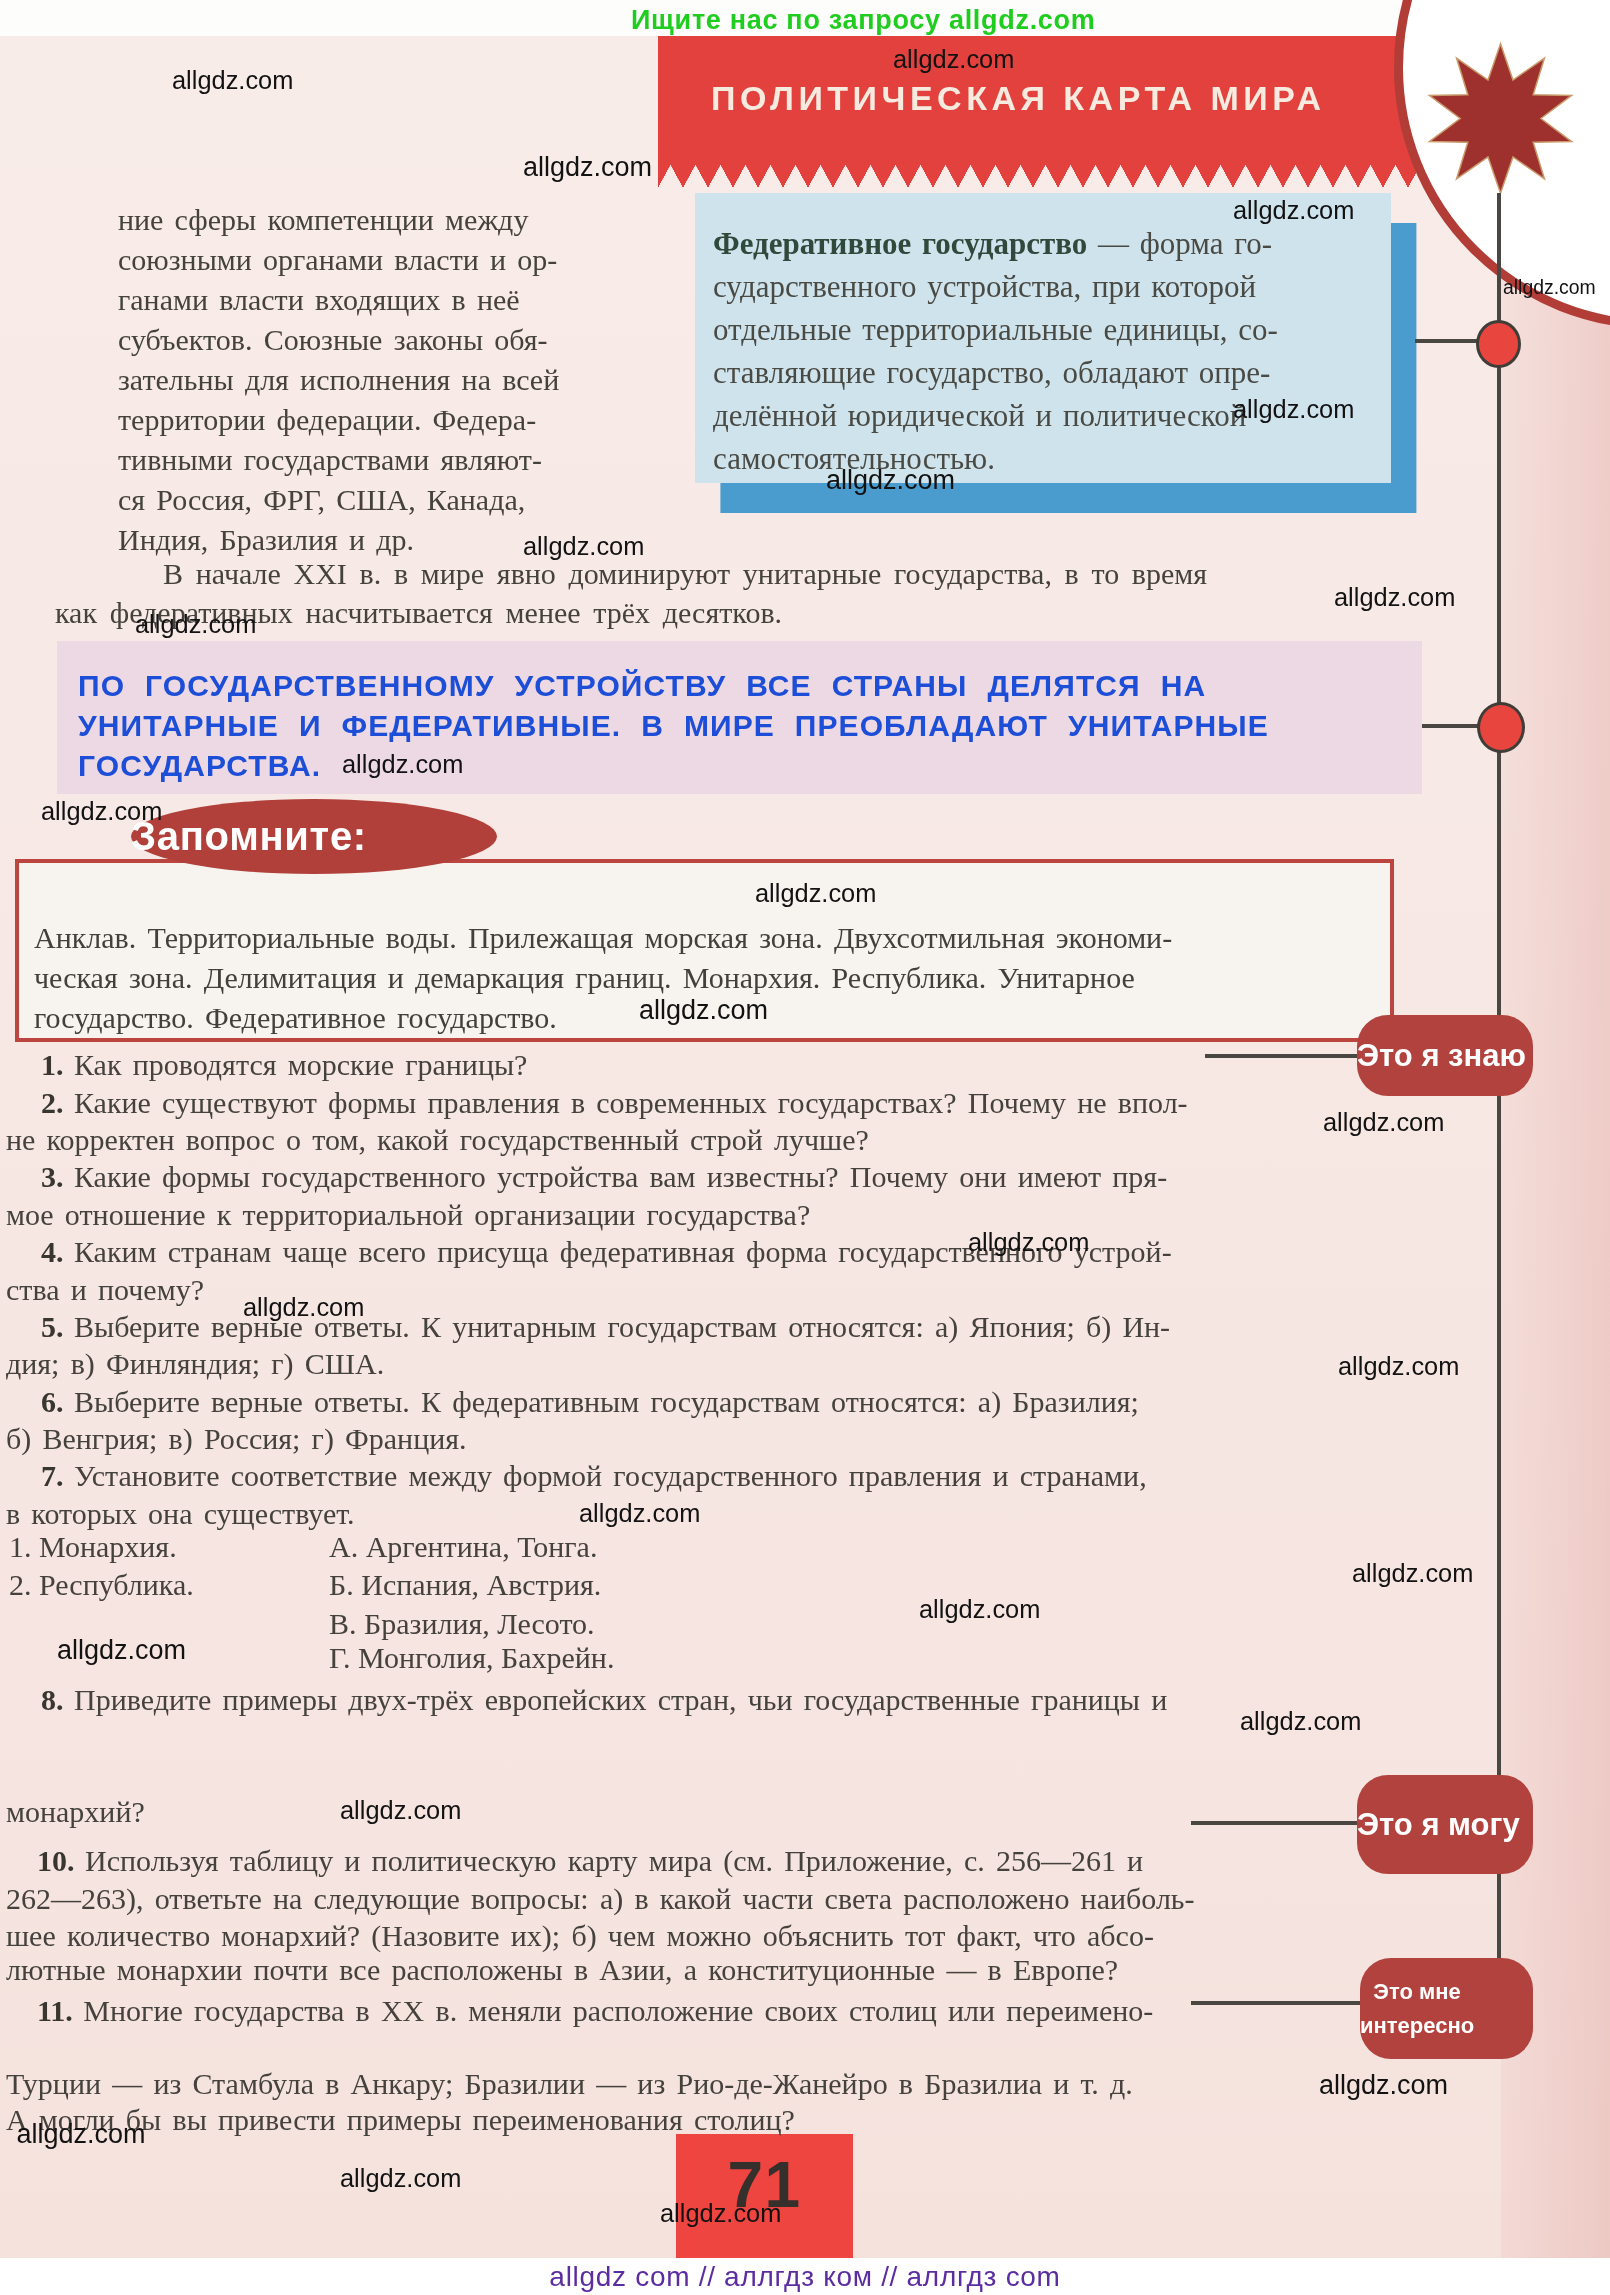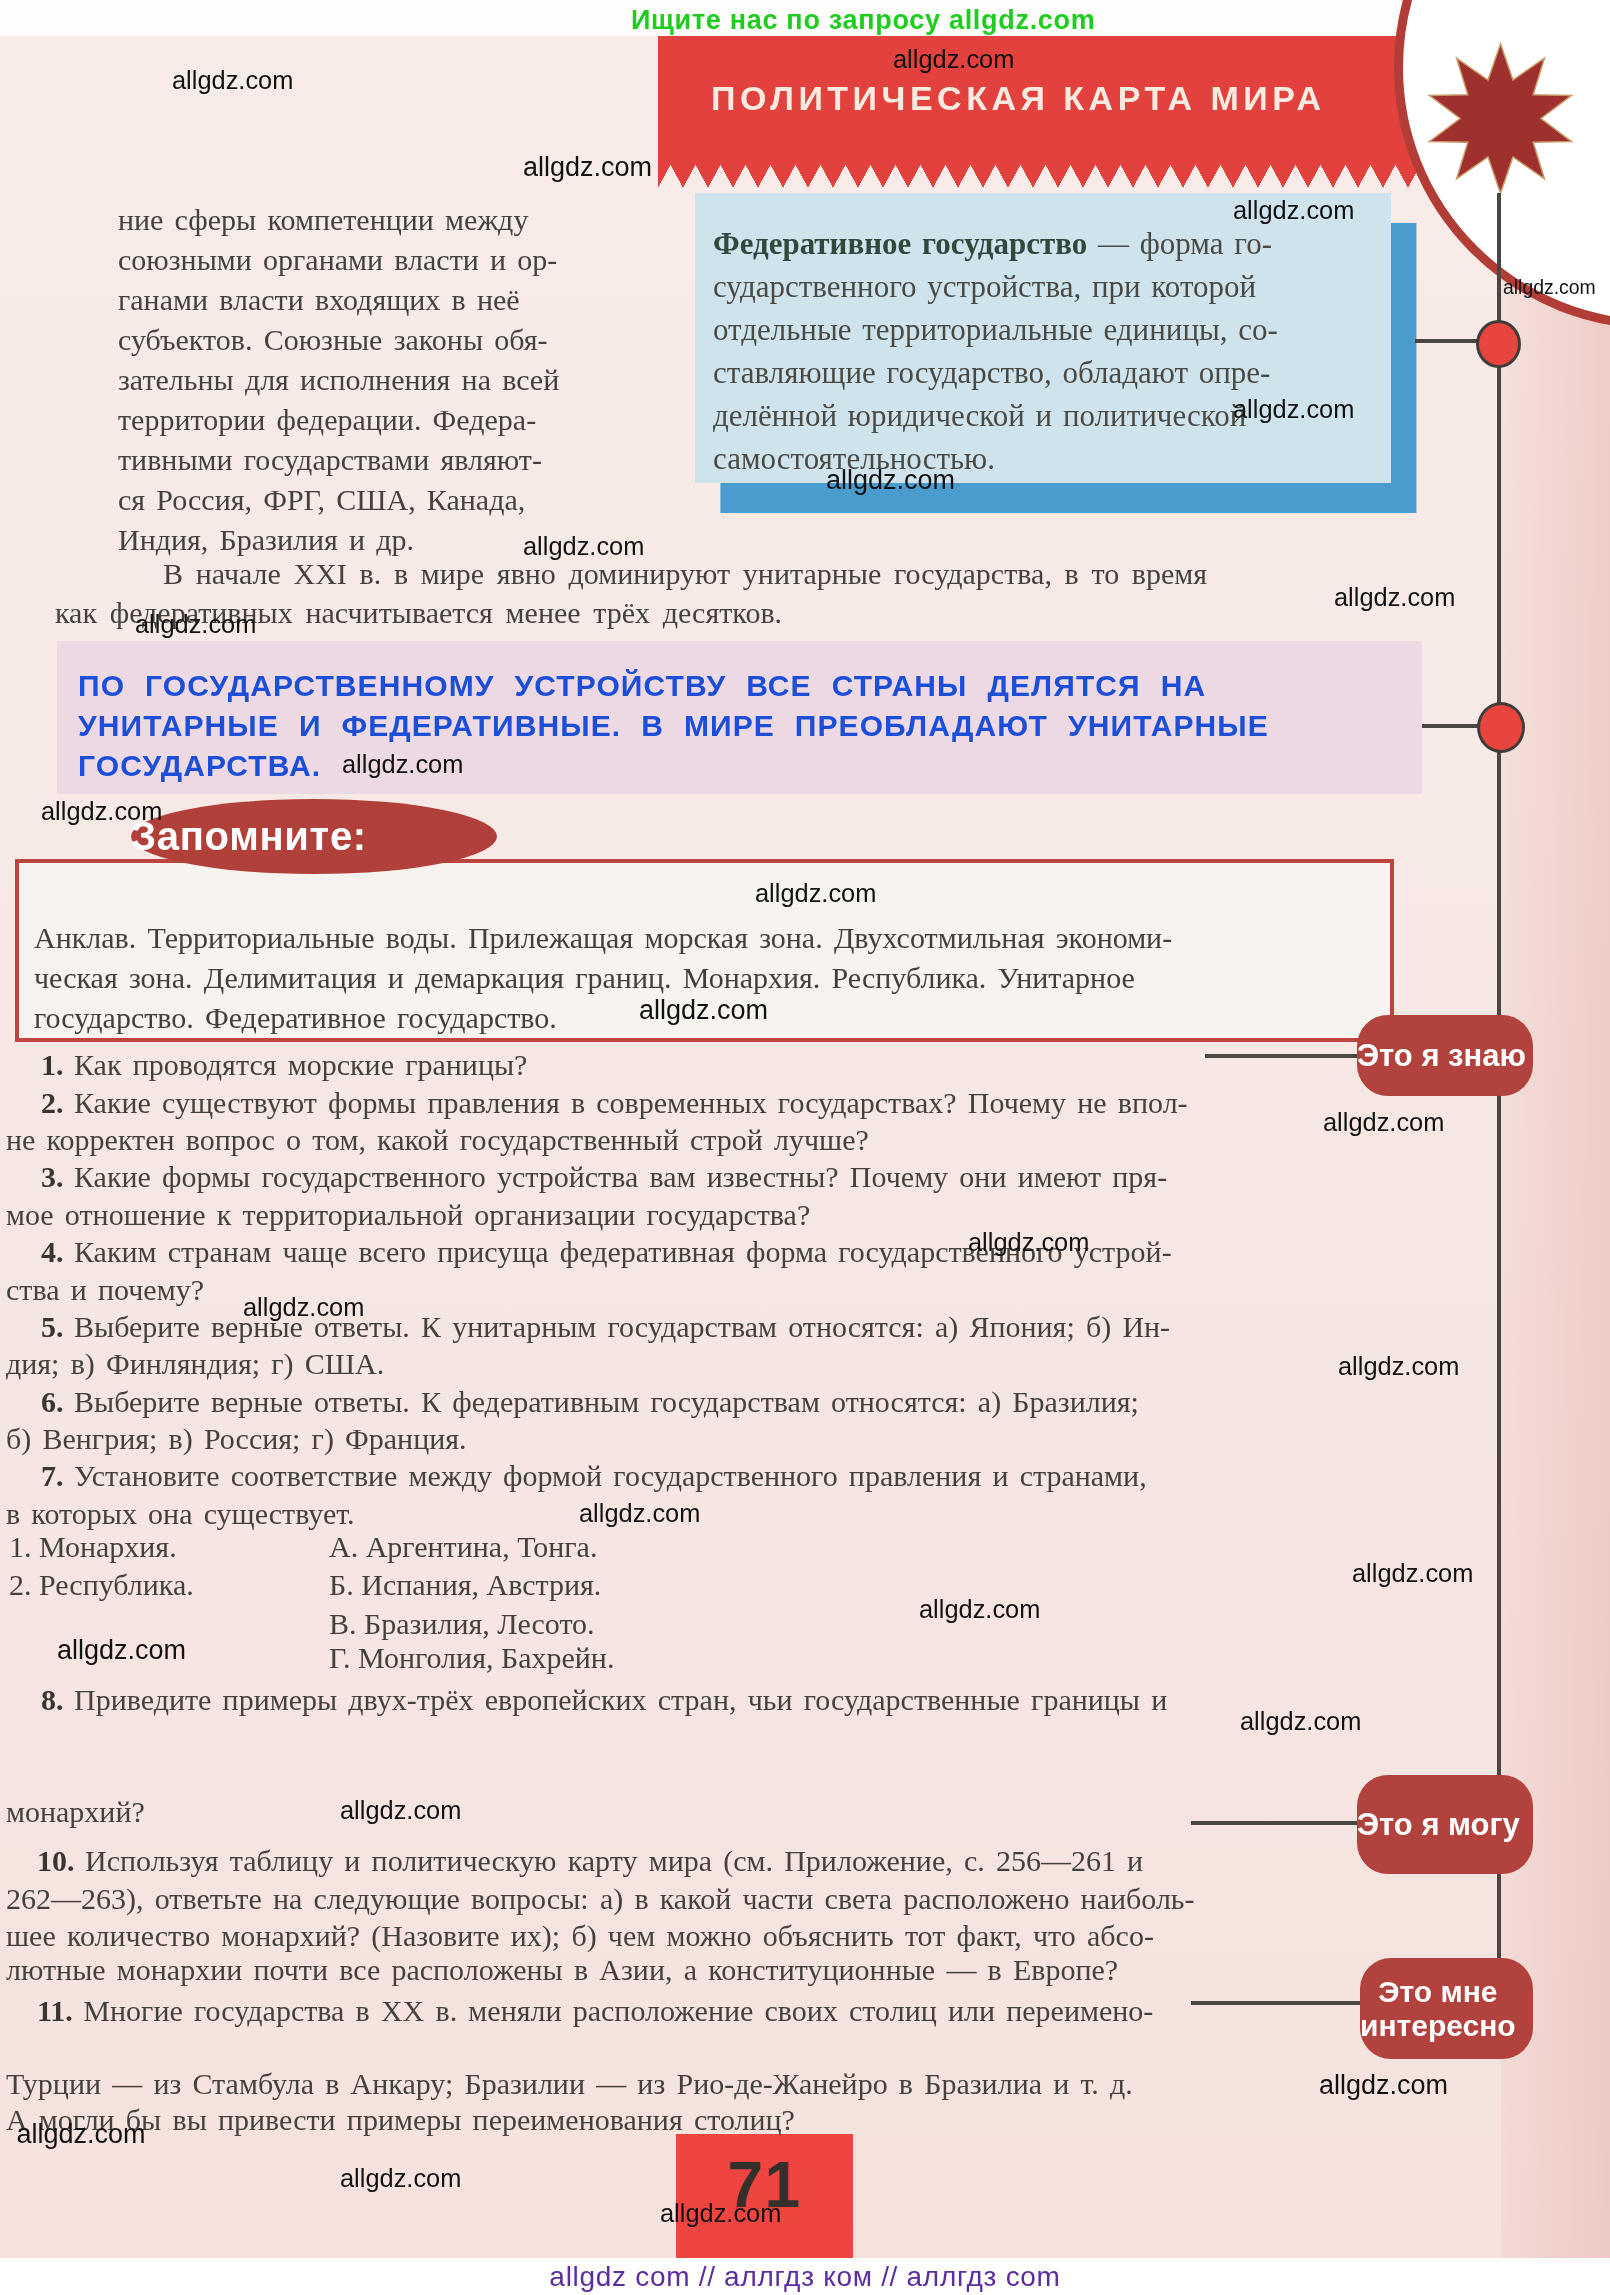--- a/index.html
+++ b/index.html
@@ -178,21 +178,21 @@
   <div class="abs h-line" style="left:1205px;top:1054px;width:155px;"></div>
   <div class="abs tab" style="left:1357px;top:1015px;width:176px;height:81px;">
     <span class="tab-label">Это я знаю</span>
   </div>
   <div class="abs h-line" style="left:1191px;top:1821px;width:169px;"></div>
   <div class="abs tab" style="left:1357px;top:1775px;width:176px;height:99px;">
     <span class="tab-label">Это я могу</span>
   </div>
   <div class="abs h-line" style="left:1191px;top:2001px;width:170px;"></div>
   <div class="abs tab" style="left:1360px;top:1958px;width:173px;height:101px;">
-    <span class="tab-label" style="font-size:30px;line-height:34px;">Это мне
+    <span class="tab-label" style="font-size:22px;line-height:34px;">Это мне
 интересно</span>
   </div>
 
   <div class="abs page-box">
     <span class="page-num">71</span>
   </div>
   <div class="abs footer-strip">
     <span class="footer-text">allgdz com  //  аллгдз ком  //  аллгдз com</span>
   </div>
 

